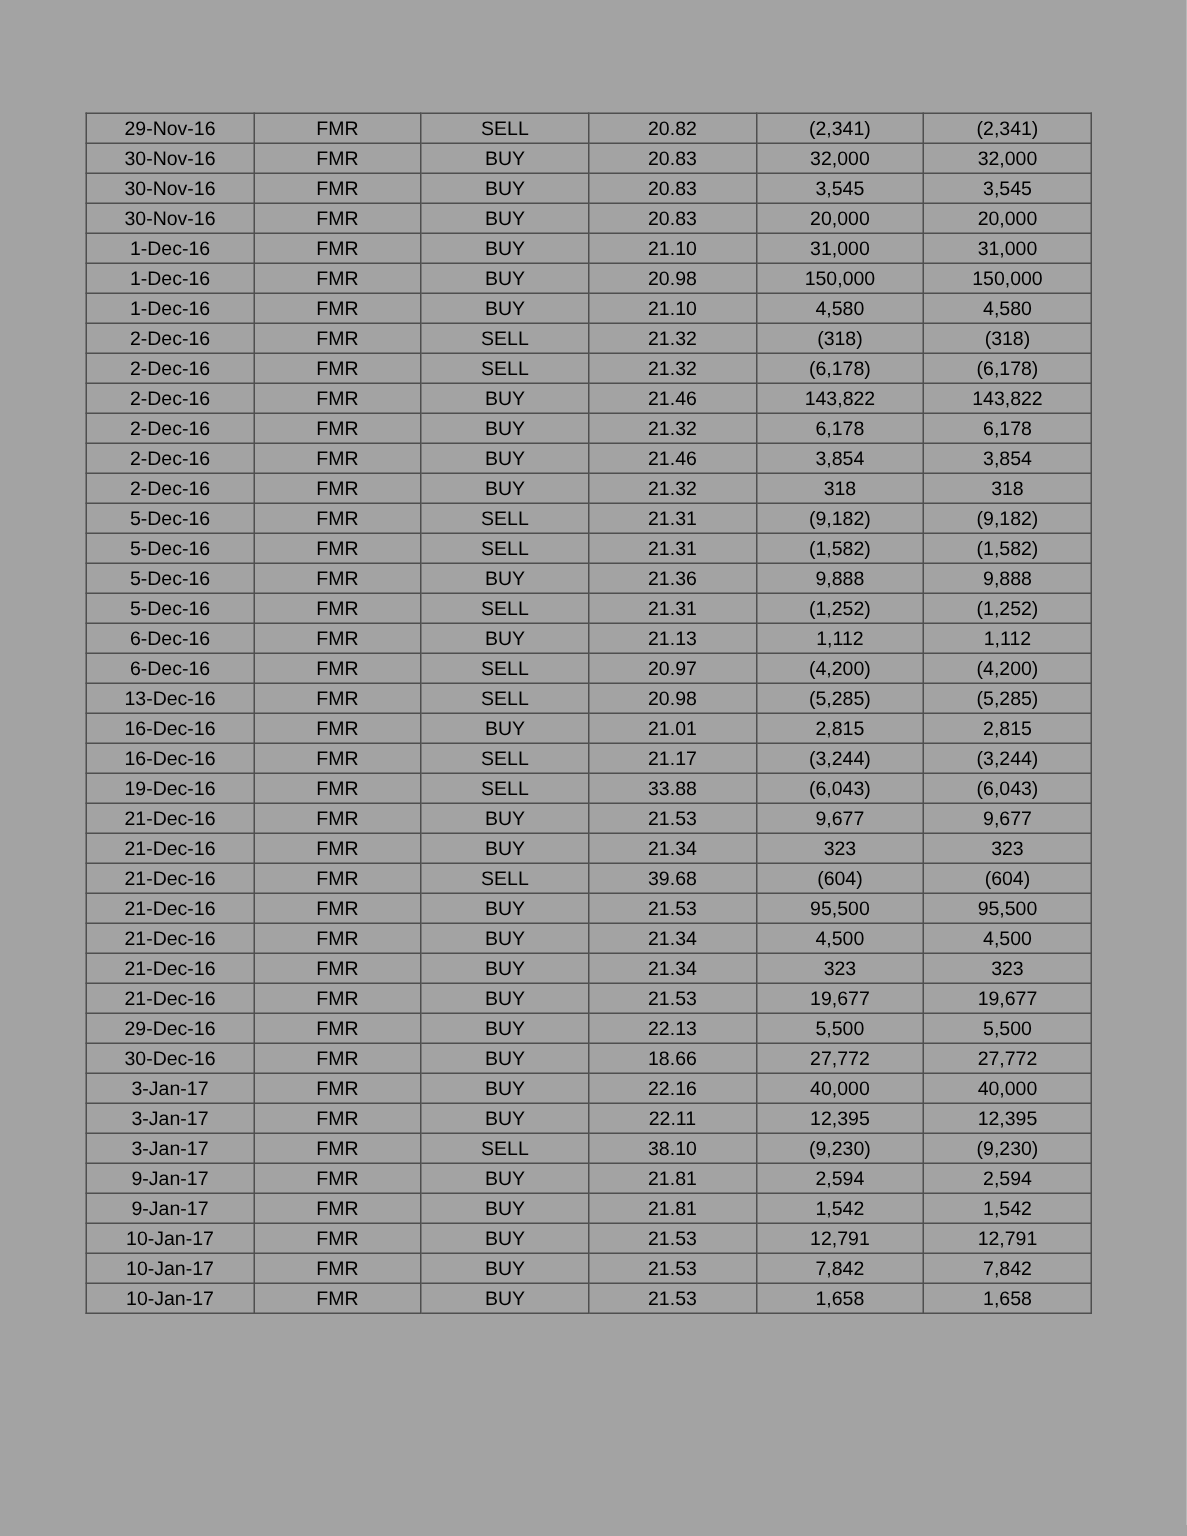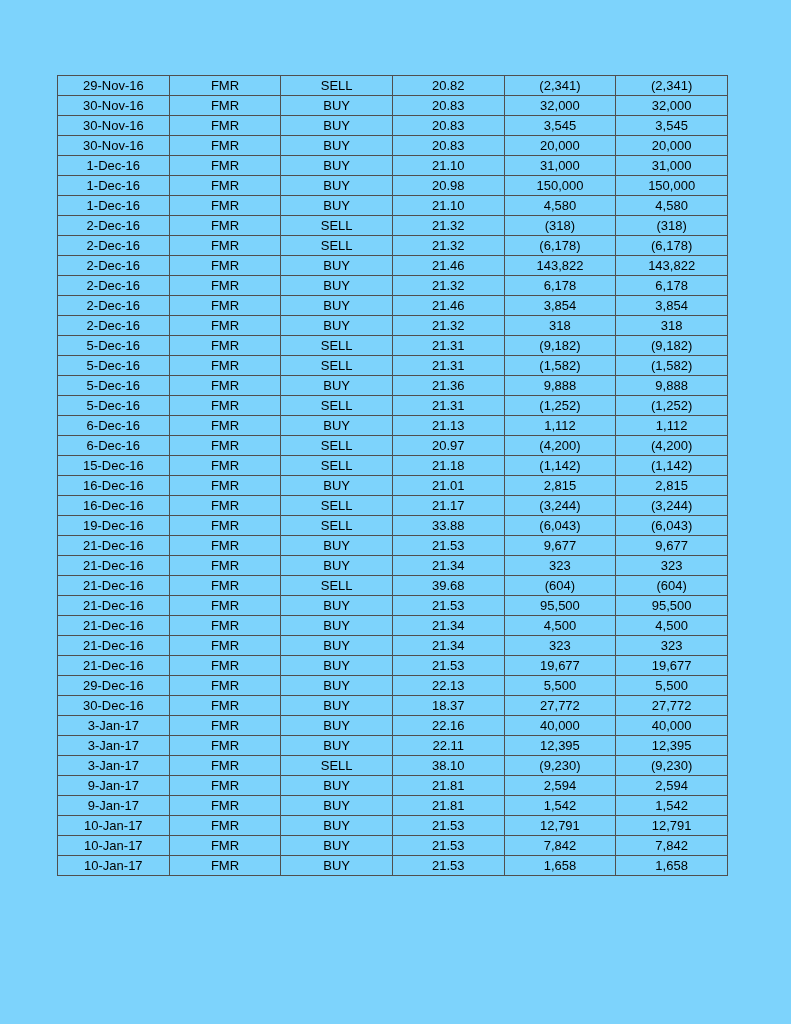--- a/index.html
+++ b/index.html
@@ -13,21 +13,21 @@
     font-family: "Liberation Sans", sans-serif;
     position: relative;
     overflow: hidden;
   }
   .page {
     position: absolute;
     left: 0;
     top: 0;
     width: 791px;
     height: 1024px;
-    background: #7dd3fc;
+    background: #a3a3a3;
   }
   table.trades {
     position: absolute;
     left: 57px;
     top: 75px;
     width: 671px;
     border-collapse: collapse;
     table-layout: fixed;
   }
   table.trades td {
@@ -195,26 +195,26 @@
         </tr>
         <tr>
           <td>6-Dec-16</td>
           <td>FMR</td>
           <td>SELL</td>
           <td>20.97</td>
           <td>(4,200)</td>
           <td>(4,200)</td>
         </tr>
         <tr>
-          <td>15-Dec-16</td>
-          <td>FMR</td>
-          <td>SELL</td>
-          <td>21.18</td>
-          <td>(1,142)</td>
-          <td>(1,142)</td>
+          <td>13-Dec-16</td>
+          <td>FMR</td>
+          <td>SELL</td>
+          <td>20.98</td>
+          <td>(5,285)</td>
+          <td>(5,285)</td>
         </tr>
         <tr>
           <td>16-Dec-16</td>
           <td>FMR</td>
           <td>BUY</td>
           <td>21.01</td>
           <td>2,815</td>
           <td>2,815</td>
         </tr>
         <tr>
@@ -294,21 +294,21 @@
           <td>FMR</td>
           <td>BUY</td>
           <td>22.13</td>
           <td>5,500</td>
           <td>5,500</td>
         </tr>
         <tr>
           <td>30-Dec-16</td>
           <td>FMR</td>
           <td>BUY</td>
-          <td>18.37</td>
+          <td>18.66</td>
           <td>27,772</td>
           <td>27,772</td>
         </tr>
         <tr>
           <td>3-Jan-17</td>
           <td>FMR</td>
           <td>BUY</td>
           <td>22.16</td>
           <td>40,000</td>
           <td>40,000</td>

